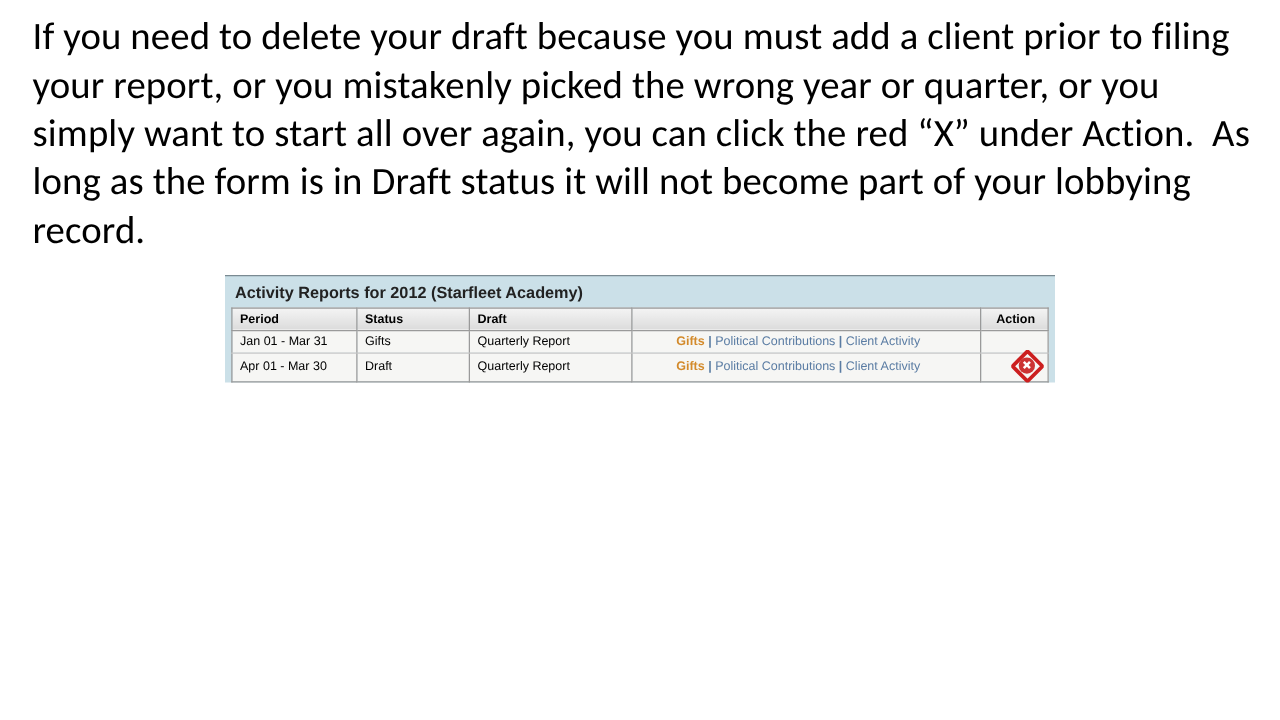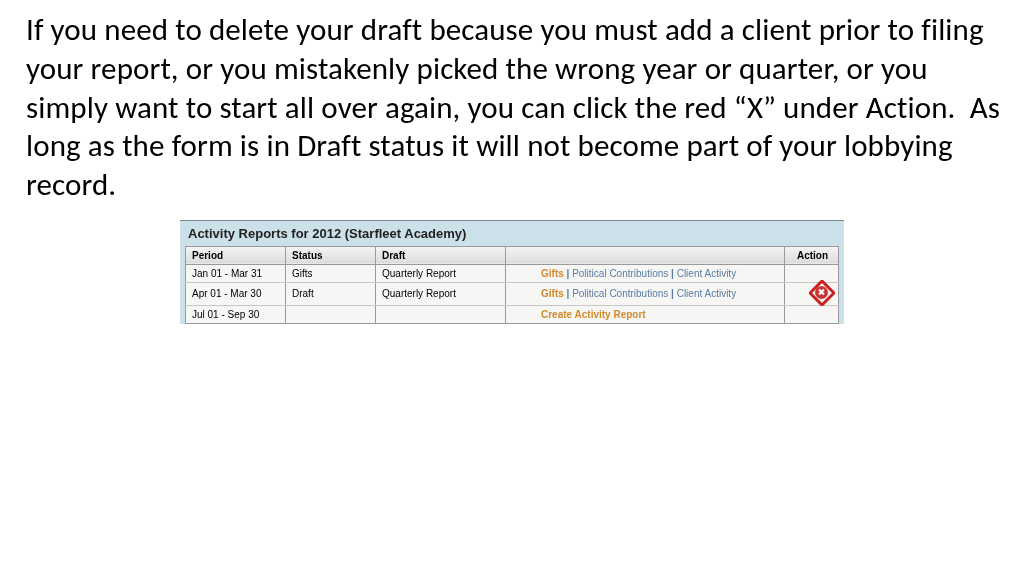--- a/index.html
+++ b/index.html
@@ -142,24 +142,15 @@
           <div class="del-wrap">
             <div class="del-icon"></div>
             <div class="diamond">
               <svg viewBox="0 0 26 26">
                   <polygon points="13,1 25,13 13,25 1,13" fill="none" stroke="#cc1f1f" stroke-width="3" stroke-linejoin="round"></polygon>
                 </svg>
             </div>
           </div>
         </td>
       </tr>
-      <tr>
-        <td>Jul 01 - Sep 30</td>
-        <td></td>
-        <td></td>
-        <td>
-          <span class="lnk">Create Activity Report</span>
-        </td>
-        <td class="actcell"></td>
-      </tr>
     </tbody>
   </table>
 </div>
 
 </body></html>

